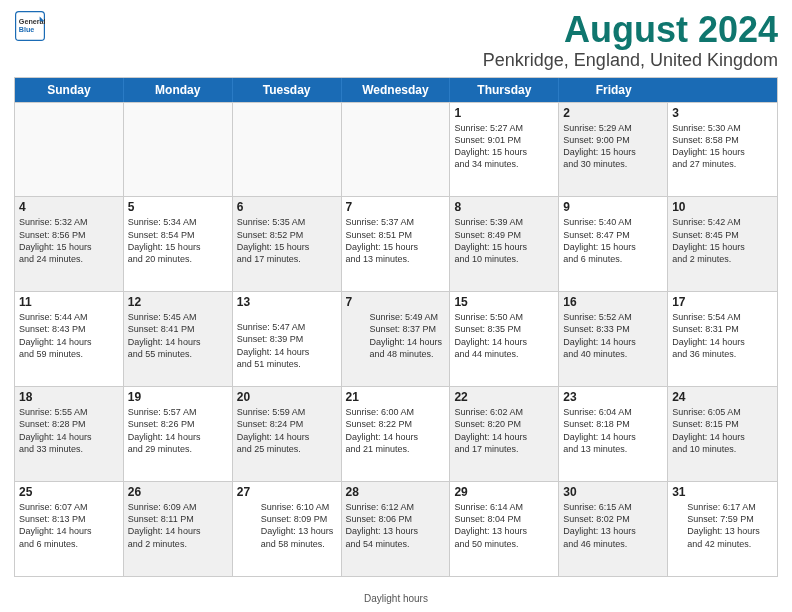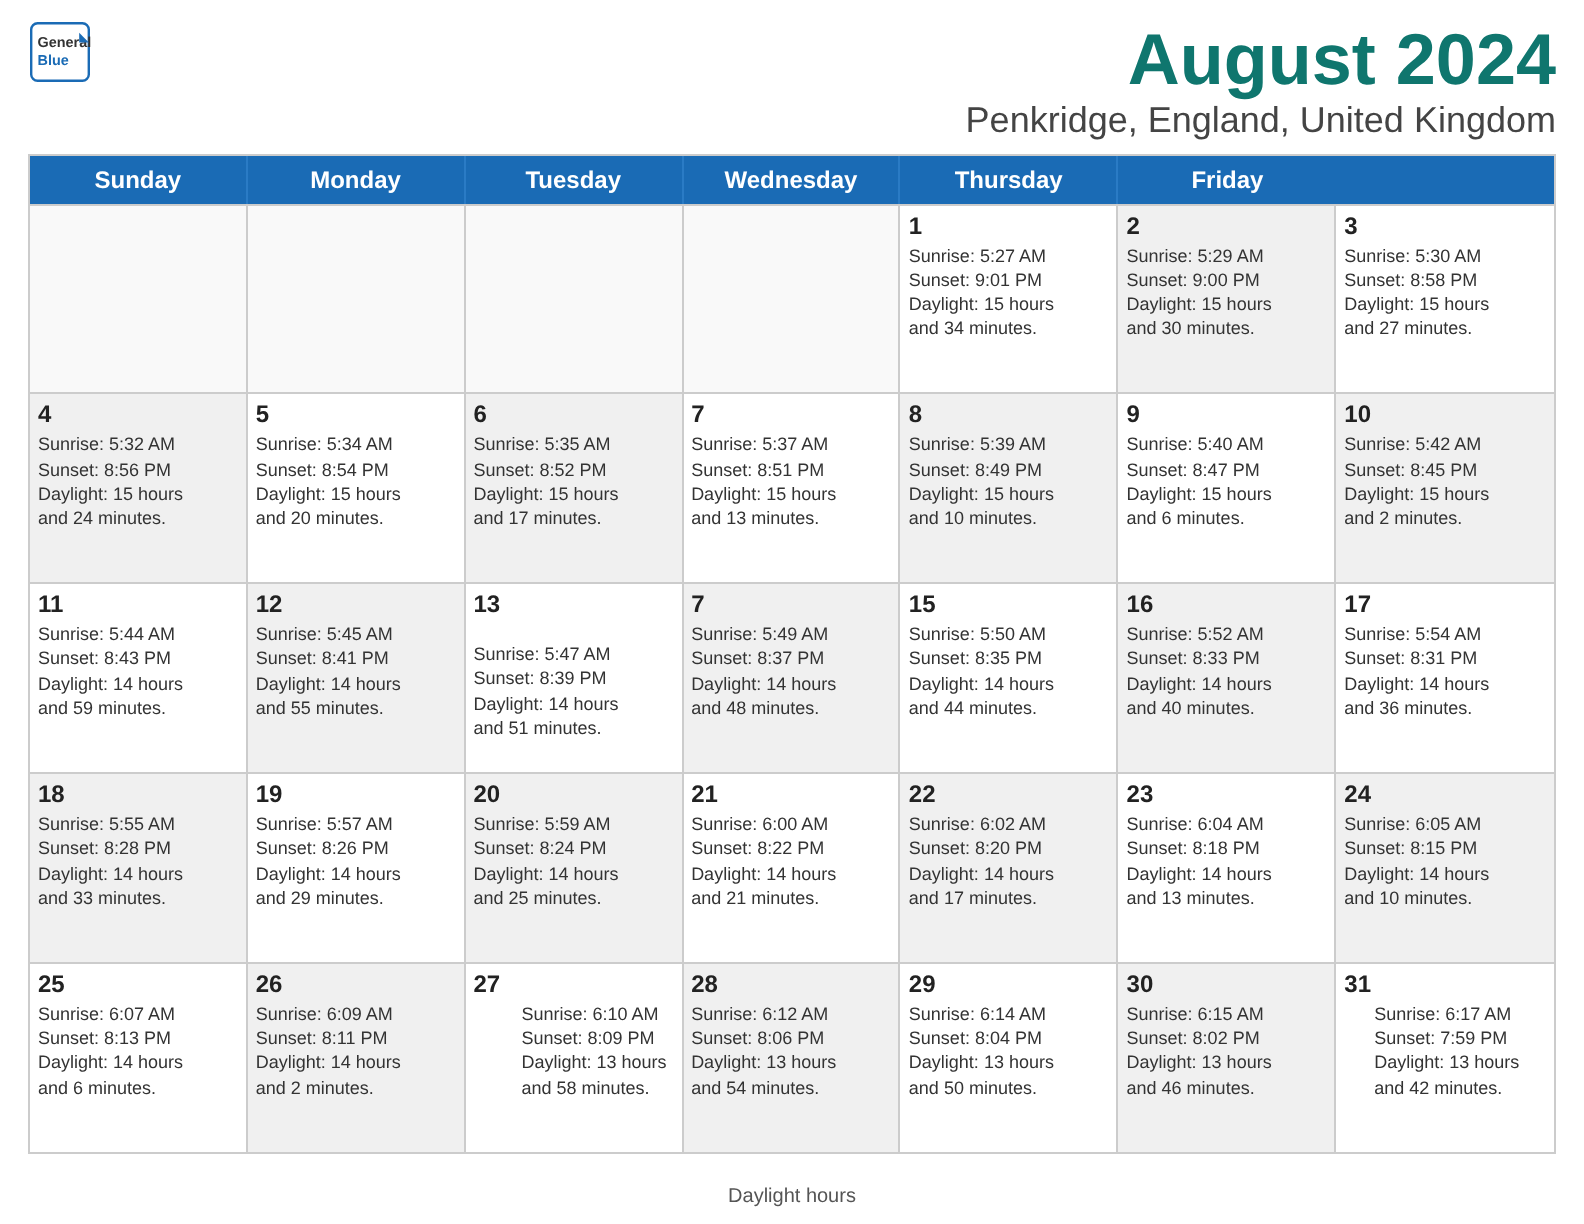--- a/index.html
+++ b/index.html
@@ -232,21 +232,21 @@
           </div>
           <div class="cal-cell">
             <span class="day-num">13</span>
             <div class="cell-text" style="white-space: pre-line; margin-top: 12px;">Sunrise: 5:47 AM
 Sunset: 8:39 PM
 Daylight: 14 hours
 and 51 minutes.</div>
           </div>
           <div class="cal-cell shaded">
             <span class="day-num">7</span>
-            <div class="cell-text" style="white-space: pre-line;">Sunrise: 5:49 AM
+            <div class="cell-text" style="white-space: pre-line; margin-left: 24px;">Sunrise: 5:49 AM
 Sunset: 8:37 PM
 Daylight: 14 hours
 and 48 minutes.</div>
           </div>
           <div class="cal-cell">
             <span class="day-num">15</span>
             <div class="cell-text" style="white-space: pre-line;">Sunrise: 5:50 AM
 Sunset: 8:35 PM
 Daylight: 14 hours
 and 44 minutes.</div>

